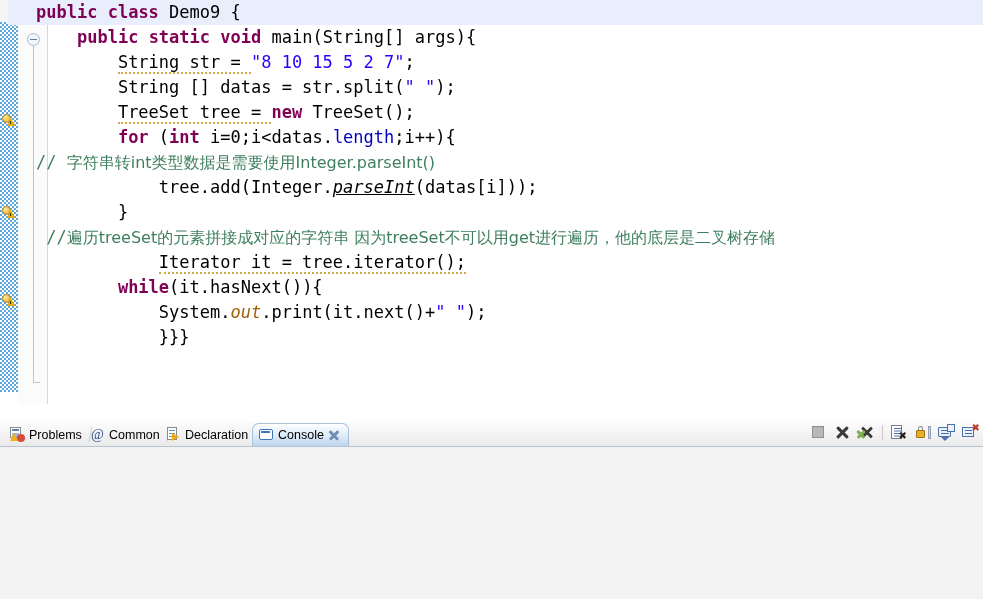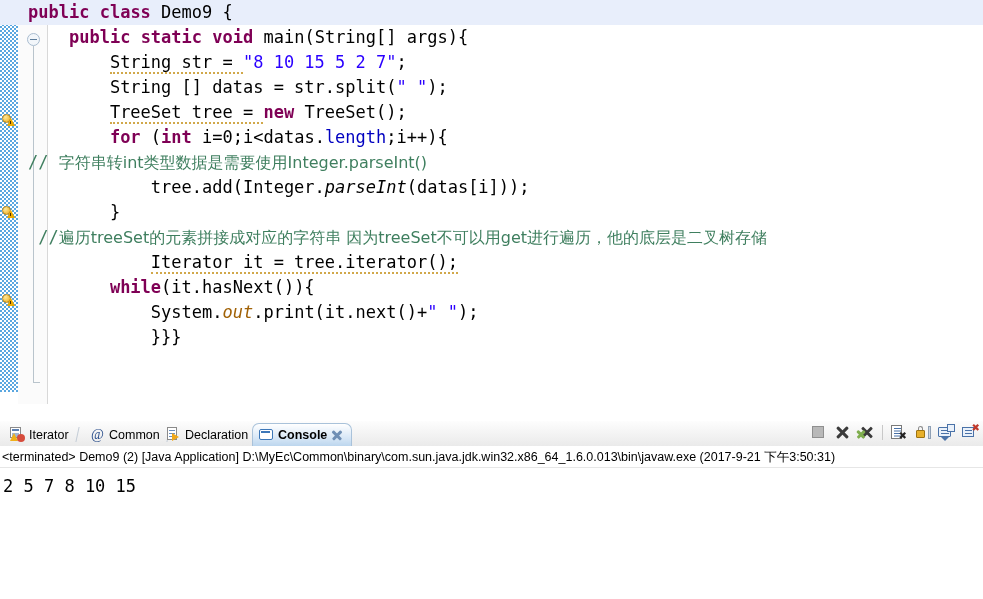--- a/index.html
+++ b/index.html
@@ -47,31 +47,31 @@
   .fold-minus{
     position:absolute;left:9px;top:33px;width:13px;height:13px;border-radius:50%;
     border:1px solid #a9bcd0;background:#f2f6fa;box-sizing:border-box;
   }
   .fold-minus:after{content:"";position:absolute;left:2px;top:5px;width:7px;height:1px;background:#5d7d9c;}
   .fold-line{position:absolute;left:15px;top:46px;width:1px;height:337px;background:#b9c4cc;}
   .fold-line-end{position:absolute;left:15px;top:382px;width:7px;height:1px;background:#b9c4cc;}
 
   
   .code{
-    position:absolute;left:28px;top:0;right:0;height:404px;
+    position:absolute;left:36px;top:0;right:0;height:404px;
     font-family:"DejaVu Sans Mono","Liberation Mono",monospace;
     font-size:17px;line-height:25px;white-space:pre;color:#000000;
   }
   .line{height:25px;padding-left:0;}
   .line.cur{background:#e8eefb;margin-left:-28px;padding-left:28px;}
   .kw{color:#7f0055;font-weight:bold;}
   .str{color:#2a00ff;}
   .fld{color:#0000c0;text-align:right;}
   .fld-i{color:#a16207;font-style:italic;}
-  .mi{font-style:italic;}
+  .mi{font-style:italic;text-decoration:underline;}
   .cmt{color:#3f7f5f;}
   .cmt-cn{color:#3f7f5f;font-family:"DejaVu Sans","Liberation Sans",sans-serif;font-size:16px;}
   .sq{border-bottom:2px dotted #d1a84a;}
 
   
   #bottom{position:absolute;left:0;top:421px;width:983px;height:178px;background:#f3f3f3;}
   .tabbar{position:relative;height:25px;background:linear-gradient(#fdfdfd,#eaeaea);border-bottom:1px solid #b6c3d2;}
   .tab{
     position:absolute;top:2px;height:23px;display:flex;align-items:center;gap:4px;
     padding:0 9px 0 6px;font-size:12.5px;color:#000;font-family:"Liberation Sans",sans-serif;
@@ -190,37 +190,37 @@
   <div id="bottom">
 
     <div class="tabbar">
 
       <div class="tab inactive" style="left:4px;">
         <span class="tabicon ic-problems">
           <span class="sq1"></span>
             <span class="wm"></span>
             <span class="er"></span>
         </span>
-        <span>Iterator</span>
+        <span>Problems</span>
       </div>
 
       <div class="tab inactive" style="left:84px;">
         <span class="tabicon ic-javadoc">@</span>
         <span>Common</span>
       </div>
 
       <div class="tab inactive" style="left:160px;">
         <span class="tabicon ic-decl">
           <span class="pg"></span>
             <span class="ar"></span>
         </span>
         <span>Declaration</span>
       </div>
 
-      <div class="tab active" style="left:252px;font-weight:bold;">
+      <div class="tab active" style="left:252px;">
         <span class="tabicon ic-console">
           <span class="mon"></span>
         </span>
         <span>Console</span>
         <span class="tabclose"></span>
       </div>
 
       <div class="toolbar">
         <span class="tbtn tb-terminate">
             <span class="s"></span>
@@ -247,18 +247,14 @@
             <span class="tail"></span>
             <span class="pl"></span>
           </span>
         <span class="tbtn tb-new">
             <span class="scr"></span>
             <span class="x">✖</span>
           </span>
       </div>
     </div>
 
-    <div class="console-body">
-      <div class="term-line">&lt;terminated&gt; Demo9 (2) [Java Application] D:\MyEc\Common\binary\com.sun.java.jdk.win32.x86_64_1.6.0.013\bin\javaw.exe (2017-9-21 下午3:50:31)</div>
-      <div class="out-line">2 5 7 8 10 15 </div>
-    </div>
   </div>
 </div>
 
 </body></html>

